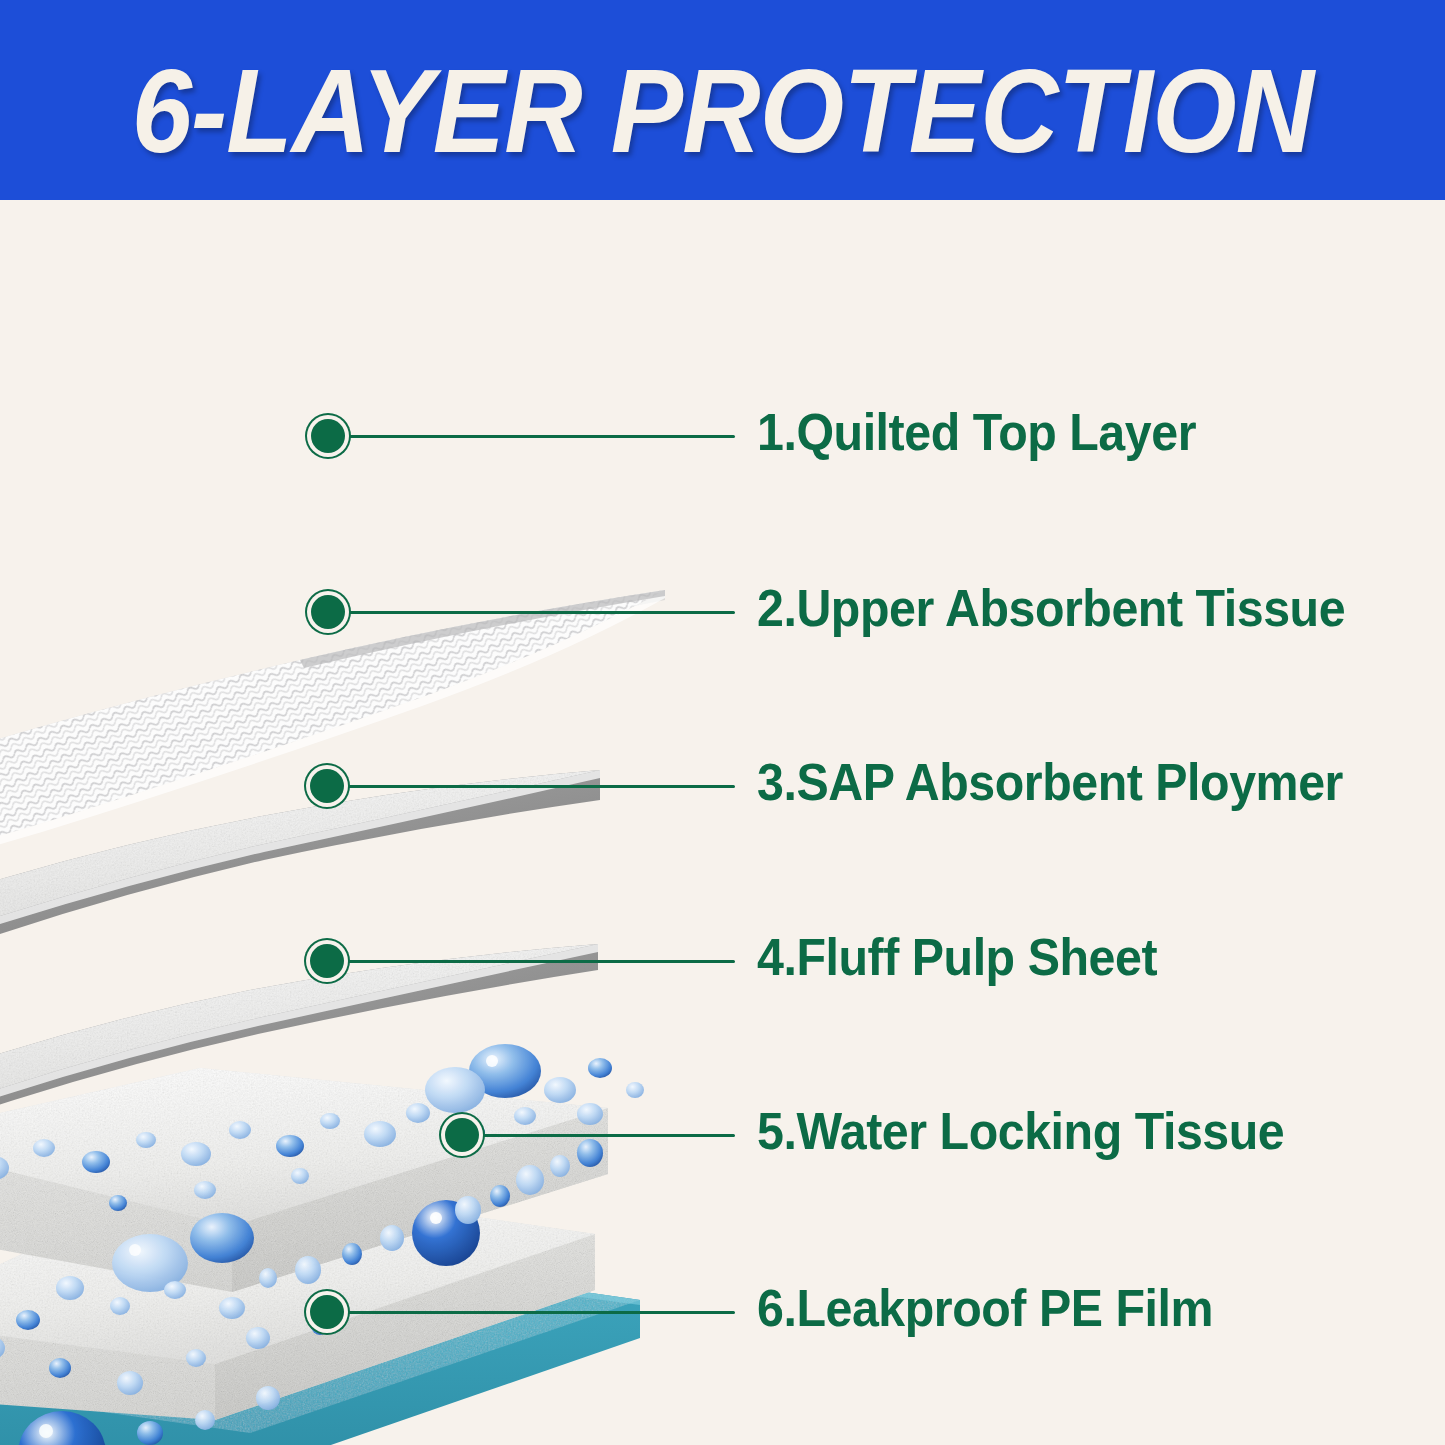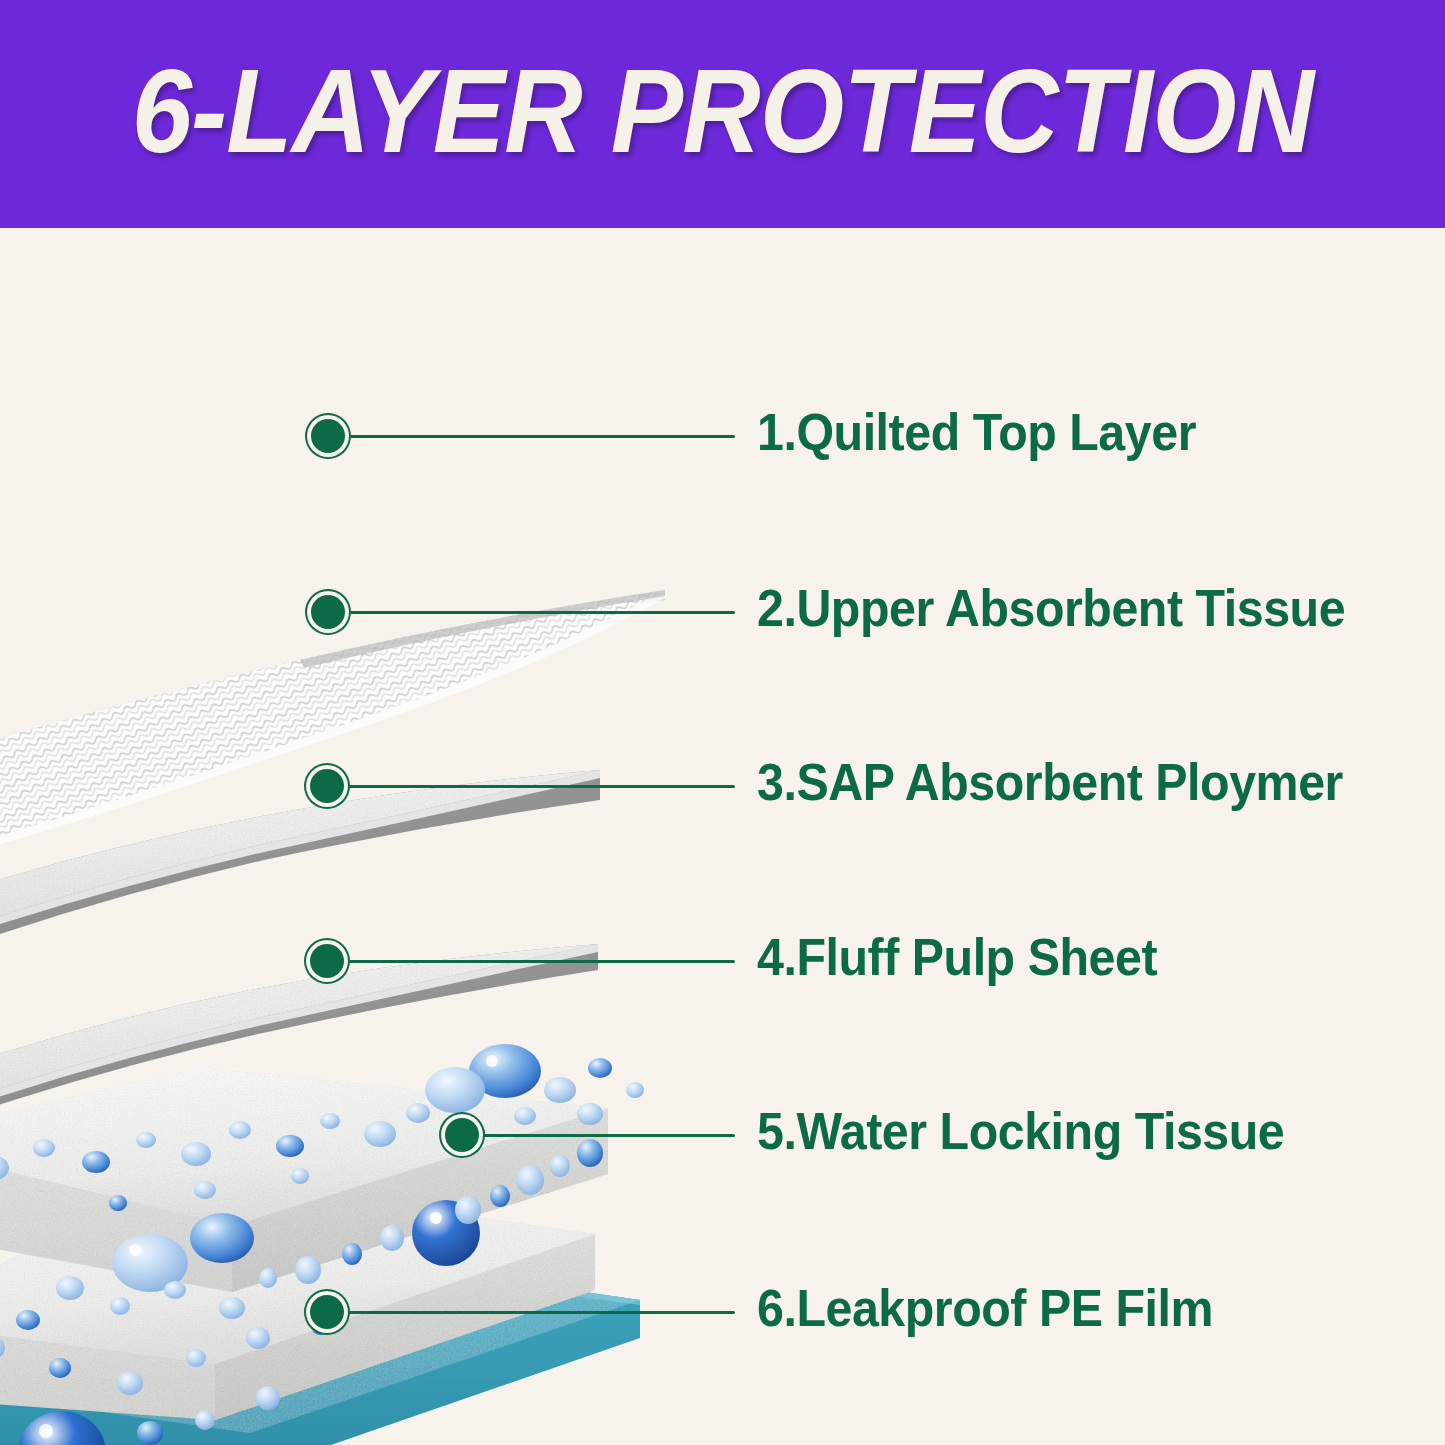--- a/index.html
+++ b/index.html
@@ -4,22 +4,22 @@
 <style>
   html,body{margin:0;padding:0;}
   body{
     width:1445px;height:1445px;overflow:hidden;
     background:#F7F2EC;
     font-family:"Liberation Sans", sans-serif;
     position:relative;
   }
   
   .header{
-    position:absolute;left:0;top:0;width:1445px;height:228px;
-    background:#6d28d9;
+    position:absolute;left:0;top:0;width:1445px;height:200px;
+    background:#1d4ed8;
     overflow:hidden;
   }
   .header-title{
     position:absolute;left:0;top:0;width:1445px;height:228px;
     display:flex;align-items:center;justify-content:center;
     color:#F6F1E8;
     font-family:"Liberation Sans", sans-serif;
     font-weight:bold;font-style:italic;
     font-size:118px;
     letter-spacing:-1px;

